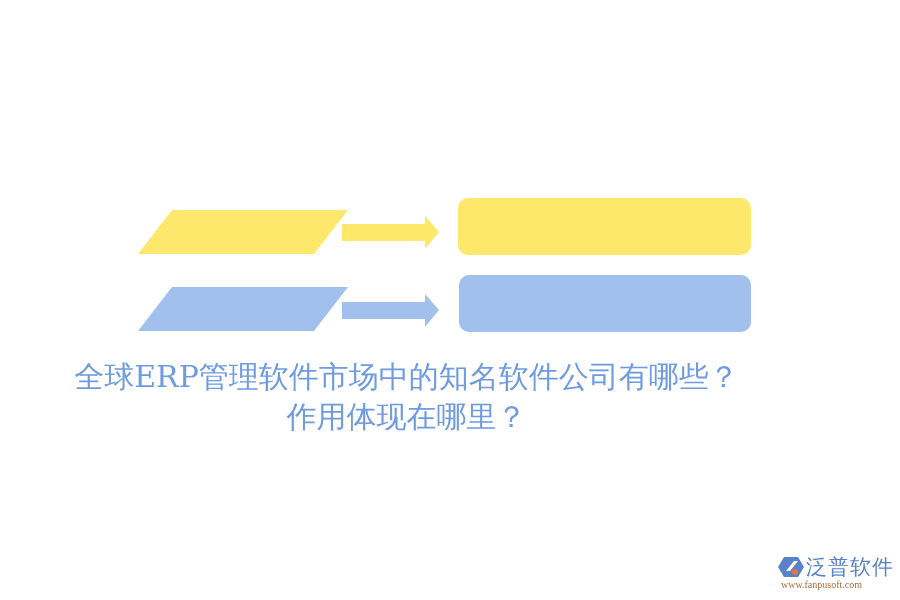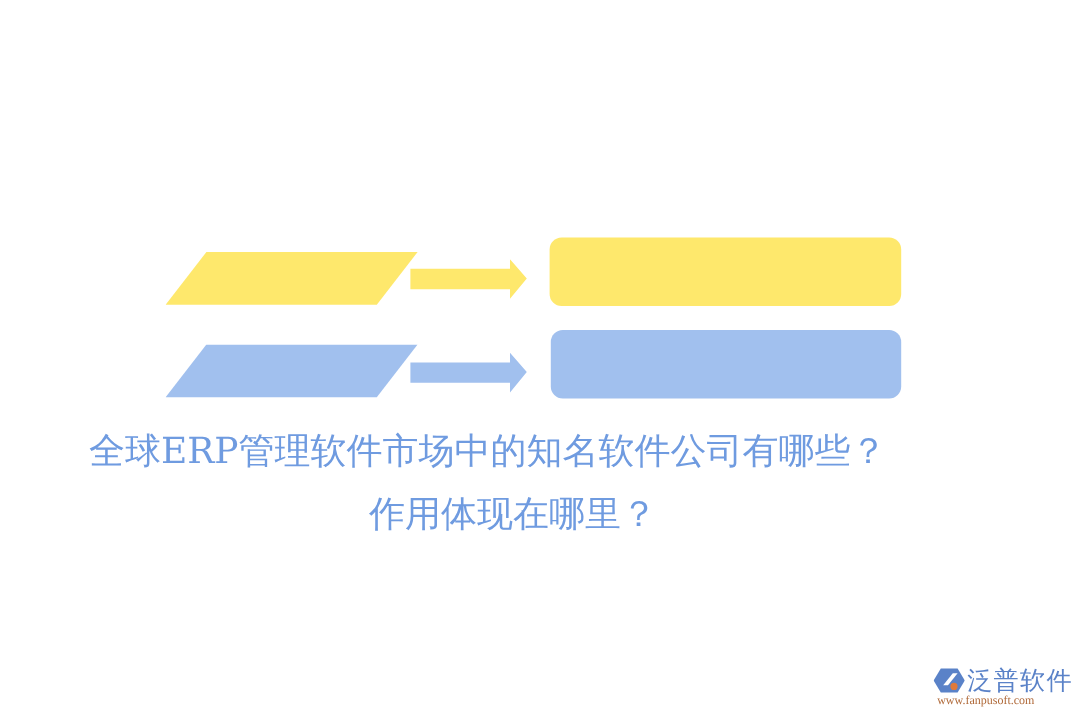--- a/index.html
+++ b/index.html
@@ -24,21 +24,21 @@
 
 <svg class="shape" style="left:138px;top:287px;" width="212" height="46" viewBox="0 0 212 46">
   <polygon points="34,0 210,0 176,44 0,44" fill="#a1c0ee"></polygon>
 </svg>
 <svg class="shape" style="left:340px;top:294px;" width="120" height="34" viewBox="0 0 120 34">
   <polygon points="2,8 85,8 85,0 99,16 85,33 85,25 2,25" fill="#a1c0ee"></polygon>
 </svg>
 <div class="box" style="left:459px;top:275px;width:292px;height:57px;background:#a1c0ee;"></div>
 
 <div class="title" style="top:356px;">全球ERP管理软件市场中的知名软件公司有哪些？</div>
-<div class="title" style="top:408px;margin-left:21px;">作用体现在哪里？</div>
+<div class="title" style="top:396px;">作用体现在哪里？</div>
 
 <div class="logo">
   <svg style="position:absolute;left:0;top:2px;" width="26" height="24" viewBox="0 0 26 24">
     <polygon points="6,2 20,2 26,12 20,22 6,22 0,12" fill="#5a82c8"></polygon>
     <polygon points="8,16 16,6 20,6 12,16" fill="#ffffff"></polygon>
     <circle cx="17" cy="17" r="3" fill="#e07a3a"></circle>
   </svg>
   <span class="logo-name">泛普软件</span>
   <span class="logo-url">www.fanpusoft.com</span>
 </div>

